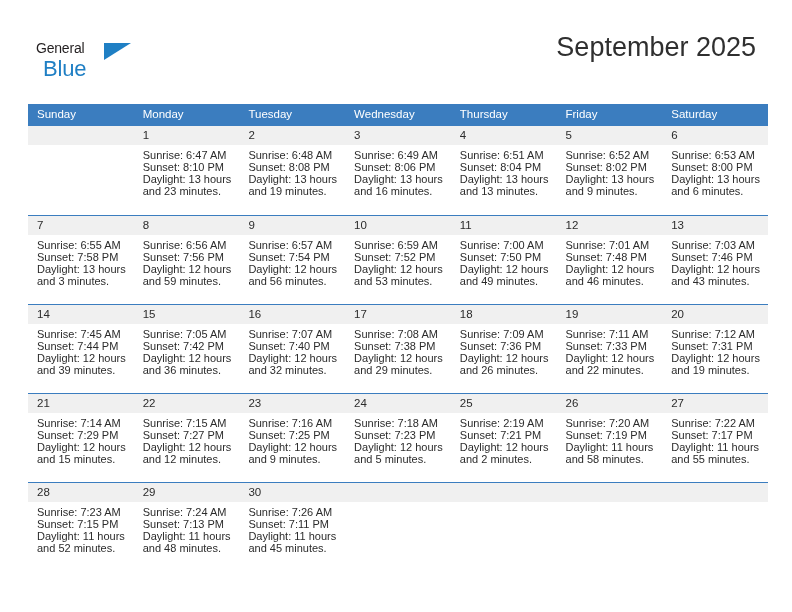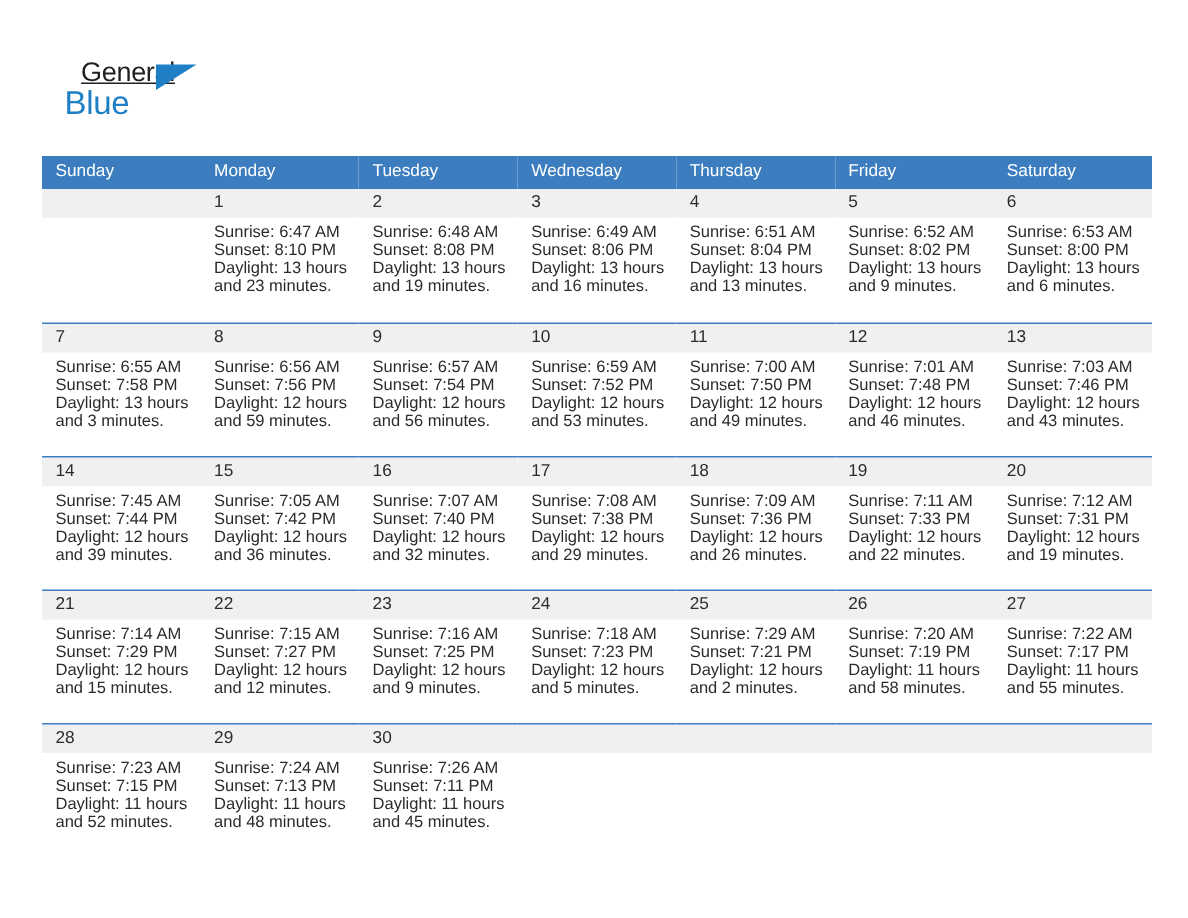--- a/index.html
+++ b/index.html
@@ -26,27 +26,26 @@
   }
   .logo {
     position: absolute;
     left: 36px;
     top: 36px;
     width: 120px;
     height: 50px;
   }
   .logo-general {
     position: absolute;
-    left: 18px; top: 0;
-    font-size: 18px;
+    left: 0; top: 0;
+    font-size: 14px;
     letter-spacing: -0.2px;
     color: #231f20;
     line-height: 24px;
     white-space: nowrap;
-    text-decoration: underline;
   }
   .logo-blue {
     position: absolute;
     left: 7px; top: 21px;
     font-size: 22px;
     letter-spacing: -0.2px;
     color: #1f7fc4;
     line-height: 24px;
     white-space: nowrap;
   }
@@ -133,20 +132,21 @@
 
   <div class="header">
 
     <div class="logo">
       <span class="logo-general">General</span>
       <span class="logo-triangle"></span>
       <span class="logo-blue">Blue</span>
     </div>
 
     <div class="title-block">
+      <div class="month-title">September 2025</div>
     </div>
 
   </div>
 
   <div class="calendar">
     <table class="cal">
       <thead>
         <tr id="weekday-row">
             <th>Sunday</th>
             <th>Monday</th>
@@ -380,21 +380,21 @@
               <div class="details">
                 <div>Sunrise: 7:18 AM</div>
                 <div>Sunset: 7:23 PM</div>
                 <div>Daylight: 12 hours</div>
                 <div>and 5 minutes.</div>
               </div>
             </td>
             <td class="daycell">
               <div class="daynum">25</div>
               <div class="details">
-                <div>Sunrise: 7:29 AM</div>
+                <div>Sunrise: 2:19 AM</div>
                 <div>Sunset: 7:21 PM</div>
                 <div>Daylight: 12 hours</div>
                 <div>and 2 minutes.</div>
               </div>
             </td>
             <td class="daycell">
               <div class="daynum">26</div>
               <div class="details">
                 <div>Sunrise: 7:20 AM</div>
                 <div>Sunset: 7:19 PM</div>

